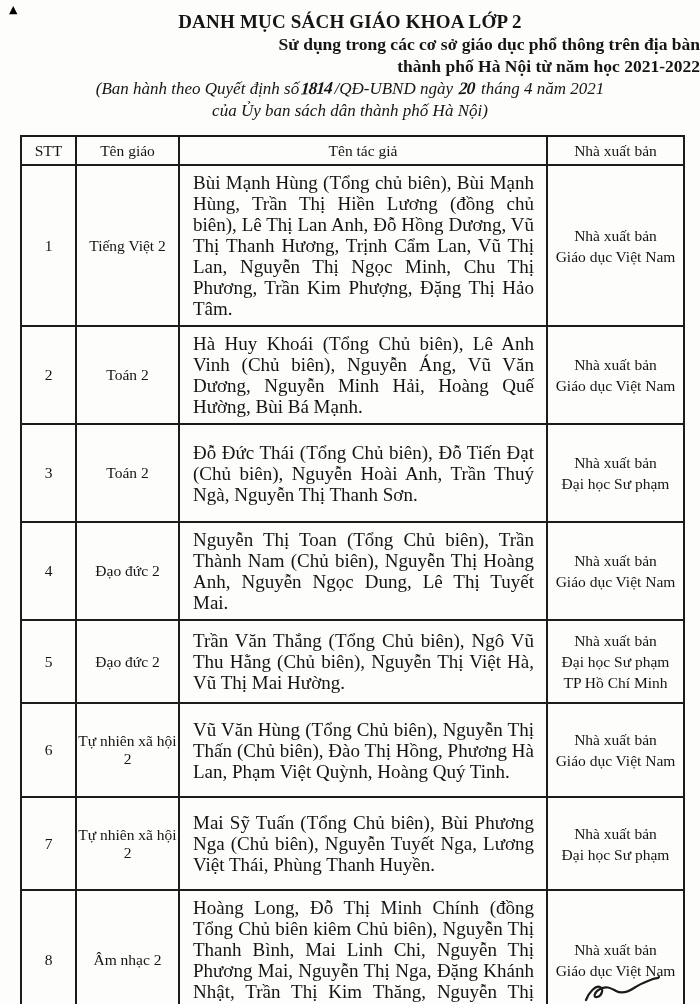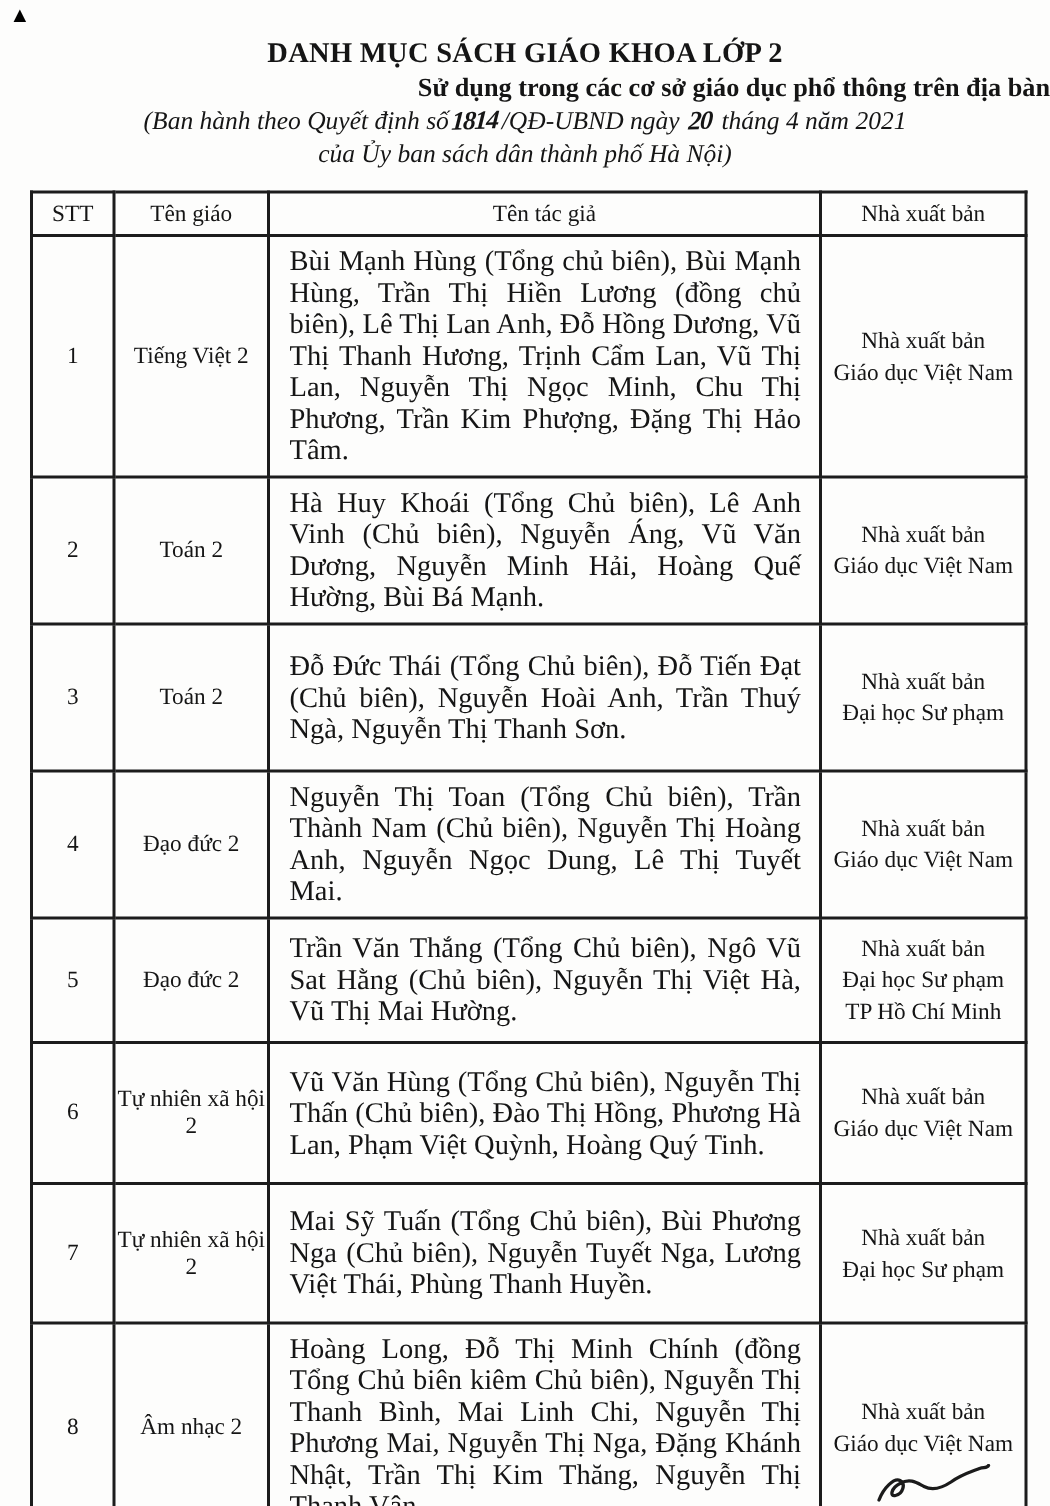--- a/index.html
+++ b/index.html
@@ -5,21 +5,21 @@
   html,body{margin:0;padding:0;}
   body{
     width:700px;height:1004px;overflow:hidden;position:relative;
     background:#fdfdfc;color:#151515;
     font-family:"Liberation Serif","DejaVu Serif",serif;
   }
   .corner-mark{
     position:absolute;left:9px;top:4px;font-size:11px;color:#000;
     font-family:"DejaVu Sans",sans-serif;line-height:1;
   }
-  .doc-header{width:700px;text-align:center;padding-top:25px;line-height:22px;}
+  .doc-header{width:700px;text-align:center;padding-top:11px;line-height:22px;}
   .title-1{font-size:19px;font-weight:bold;letter-spacing:.2px;}
   .title-2,.title-3{font-size:17.5px;font-weight:bold;text-align:right;}
   .decree{font-size:17px;font-style:italic;}
   .decree-line{white-space:nowrap;}
   .hand{
     display:inline-block;font-weight:bold;font-style:italic;
     letter-spacing:-1px;transform:rotate(-2deg) skewX(-6deg);
     margin:0 2px 0 -2px;font-size:17.5px;
   }
   .hand.day{margin:0 2px;}
@@ -56,20 +56,21 @@
   .signature{position:absolute;left:583px;top:976px;}
 </style>
 </head>
 <body>
 
 <span class="corner-mark">▲</span>
 
 <div class="doc-header">
   <div class="title-1">DANH MỤC SÁCH GIÁO KHOA LỚP 2</div>
   <div class="title-2">Sử dụng trong các cơ sở giáo dục phổ thông trên địa bàn</div>
+  <div class="title-3">thành phố Hà Nội từ năm học 2021-2022</div>
   <div class="decree">
     <div class="decree-line"><span>(Ban hành theo Quyết định số</span> <span class="hand">1814</span><span>/QĐ-UBND ngày</span> <span class="hand day">20</span> <span>tháng 4 năm 2021</span></div>
     <div>của Ủy ban sách dân thành phố Hà Nội)</div>
   </div>
 </div>
 
 <table class="doc-table">
   <colgroup>
     <col class="c-stt">
       <col class="c-title">
@@ -109,21 +110,21 @@
     <tr>
       <td class="stt">4</td>
       <td class="book">Đạo đức 2</td>
       <td class="authors">Nguyễn Thị Toan (Tổng Chủ biên), Trần Thành Nam (Chủ biên), Nguyễn Thị Hoàng Anh, Nguyễn Ngọc Dung, Lê Thị Tuyết Mai.</td>
       <td class="pub">Nhà xuất bản
 Giáo dục Việt Nam</td>
     </tr>
     <tr>
       <td class="stt">5</td>
       <td class="book">Đạo đức 2</td>
-      <td class="authors">Trần Văn Thắng (Tổng Chủ biên), Ngô Vũ Sat Hằng (Chủ biên), Nguyễn Thị Việt Hà, Vũ Thị Mai Hường.</td>
+      <td class="authors">Trần Văn Thắng (Tổng Chủ biên), Ngô Vũ Thu Hằng (Chủ biên), Nguyễn Thị Việt Hà, Vũ Thị Mai Hường.</td>
       <td class="pub">Nhà xuất bản
 Đại học Sư phạm
 TP Hồ Chí Minh</td>
     </tr>
     <tr>
       <td class="stt">6</td>
       <td class="book">Tự nhiên xã hội 2</td>
       <td class="authors">Vũ Văn Hùng (Tổng Chủ biên), Nguyễn Thị Thấn (Chủ biên), Đào Thị Hồng, Phương Hà Lan, Phạm Việt Quỳnh, Hoàng Quý Tinh.</td>
       <td class="pub">Nhà xuất bản
 Giáo dục Việt Nam</td>

